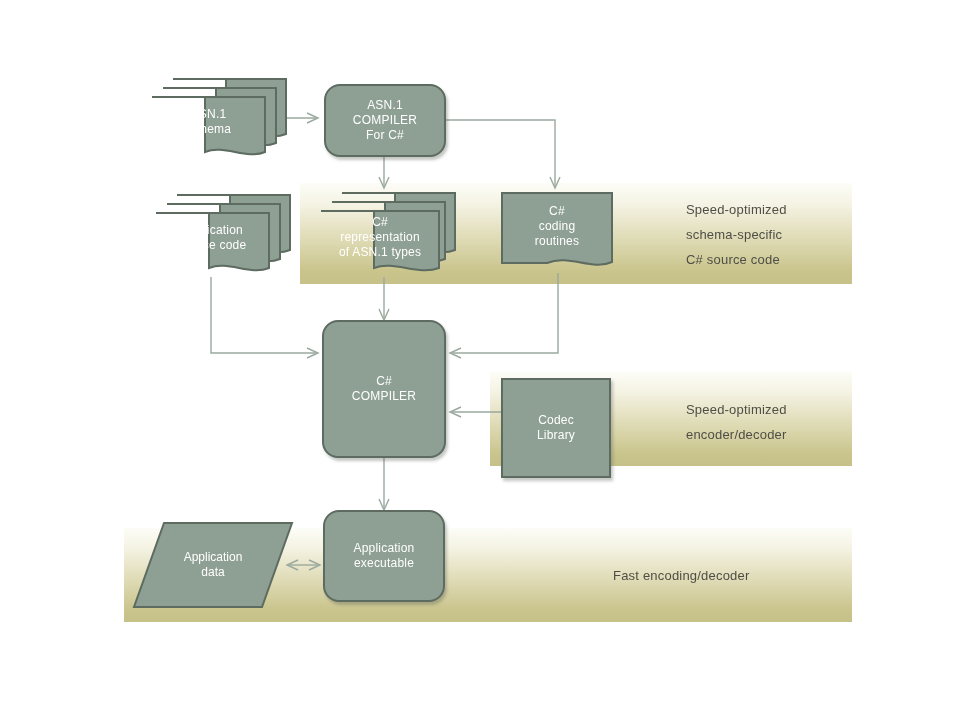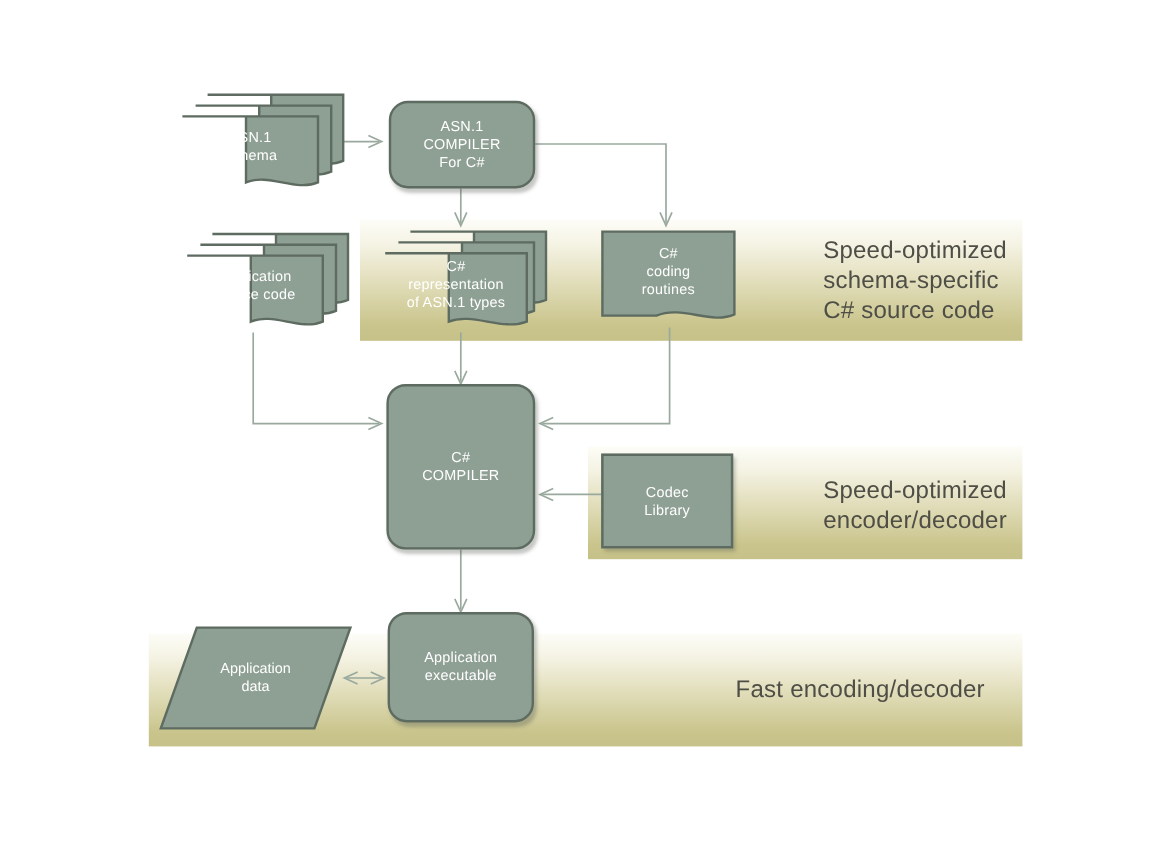--- a/index.html
+++ b/index.html
@@ -12,21 +12,21 @@
   #stage{position:relative;width:960px;height:720px;background:#fff;}
 
   
   .band{
     position:absolute;
     background:linear-gradient(to bottom,#fdfdf8 0%,#f4f2e2 22%,#ddd9b2 58%,#c9c48b 88%,#c6c188 100%);
   }
   .band-label{
     position:absolute;
     color:#4e4e46;
-    font-size:20px;
+    font-size:13px;
     line-height:25px;
     letter-spacing:0.2px;
     text-align:left;
     white-space:pre-line;
   }
 
   
   .node{
     position:absolute;
     box-sizing:border-box;
@@ -194,21 +194,21 @@
     <div class="lbl" style="left:3px;top:3px;width:110px;height:66px;">C#
 coding
 routines</div>
   </div>
 
   <div class="node rrect" style="left:322px;top:320px;width:124px;height:138px;">
     <span>C#
 COMPILER</span>
   </div>
 
-  <div class="node rect" style="left:501px;top:378px;width:110px;height:79px;">
+  <div class="node rect" style="left:501px;top:378px;width:110px;height:100px;">
     <span>Codec
 Library</span>
   </div>
 
   <div class="para" style="left:131px;top:520px;width:164px;height:90px;">
     <svg width="164" height="90" viewBox="0 0 164 90">
       <path d="M33,3 H161 L131,87 H3 Z" fill="#8e9f94" stroke="#5d6b60" stroke-width="2"></path>
     </svg>
     <div class="lbl">Application
 data</div>

